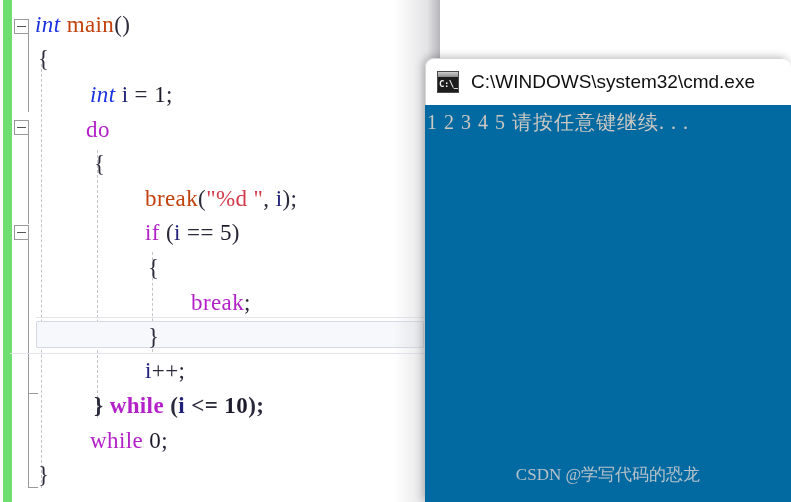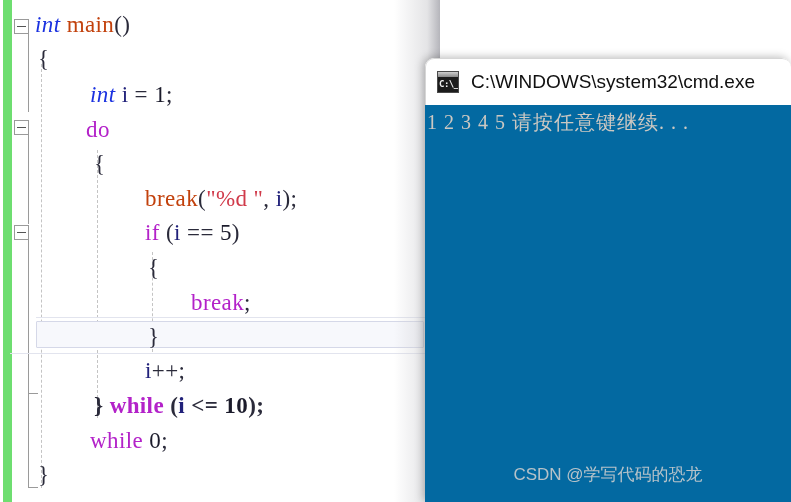--- a/index.html
+++ b/index.html
@@ -217,21 +217,21 @@
     white-space: pre;
     letter-spacing: 1px;
   }
   #watermark {
     position: absolute;
     left: 0;
     bottom: 16px;
     width: 366px;
     text-align: center;
     color: #cfcfcf;
-    font-family: Liberation Sans, sans-serif;
+    font-family: Liberation Serif, serif;
     font-size: 17px;
     opacity: 0.88;
     white-space: pre;
   }
 </style>
 </head>
 <body>
 
 <div id="editor">
 

